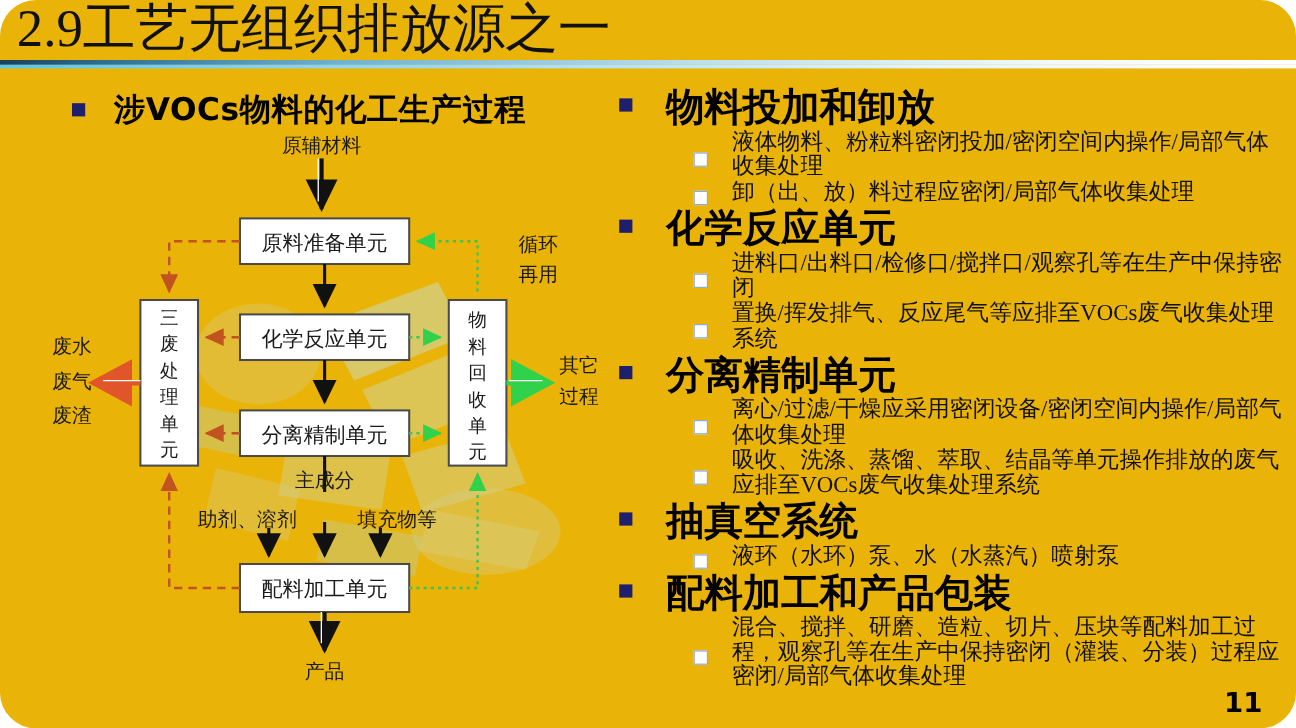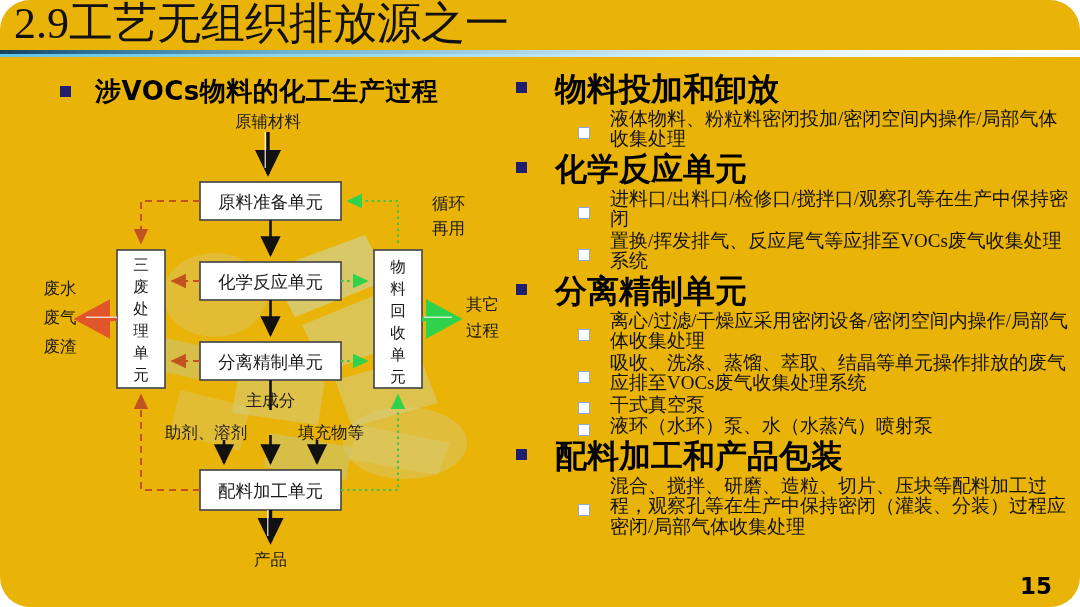--- a/index.html
+++ b/index.html
@@ -212,20 +212,24 @@
 
   <div class="right" id="right-col">
       <div class="l1">
         <span class="mk"></span>
         <span class="tx">物料投加和卸放</span>
       </div>
       <div class="l2">
         <span class="mk"></span>
         <span class="tx">液体物料、粉粒料密闭投加/密闭空间内操作/局部气体收集处理</span>
       </div>
+      <div class="l2">
+        <span class="mk"></span>
+        <span class="tx">卸（出、放）料过程应密闭/局部气体收集处理</span>
+      </div>
       <div class="l1">
         <span class="mk"></span>
         <span class="tx">化学反应单元</span>
       </div>
       <div class="l2">
         <span class="mk"></span>
         <span class="tx">进料口/出料口/检修口/搅拌口/观察孔等在生产中保持密闭</span>
       </div>
       <div class="l2">
         <span class="mk"></span>
@@ -236,32 +240,32 @@
         <span class="tx">分离精制单元</span>
       </div>
       <div class="l2">
         <span class="mk"></span>
         <span class="tx">离心/过滤/干燥应采用密闭设备/密闭空间内操作/局部气体收集处理</span>
       </div>
       <div class="l2">
         <span class="mk"></span>
         <span class="tx">吸收、洗涤、蒸馏、萃取、结晶等单元操作排放的废气应排至VOCs废气收集处理系统</span>
       </div>
-      <div class="l2">
-        <span class="mk"></span>
-        <span class="tx">干式真空泵</span>
+      <div class="l1">
+        <span class="mk"></span>
+        <span class="tx">抽真空系统</span>
       </div>
       <div class="l2">
         <span class="mk"></span>
         <span class="tx">液环（水环）泵、水（水蒸汽）喷射泵</span>
       </div>
       <div class="l1">
         <span class="mk"></span>
         <span class="tx">配料加工和产品包装</span>
       </div>
       <div class="l2">
         <span class="mk"></span>
         <span class="tx">混合、搅拌、研磨、造粒、切片、压块等配料加工过程，观察孔等在生产中保持密闭（灌装、分装）过程应密闭/局部气体收集处理</span>
       </div>
     </div>
 
-  <div class="pageno">15</div>
+  <div class="pageno">11</div>
 </div>
 
 </body></html>

